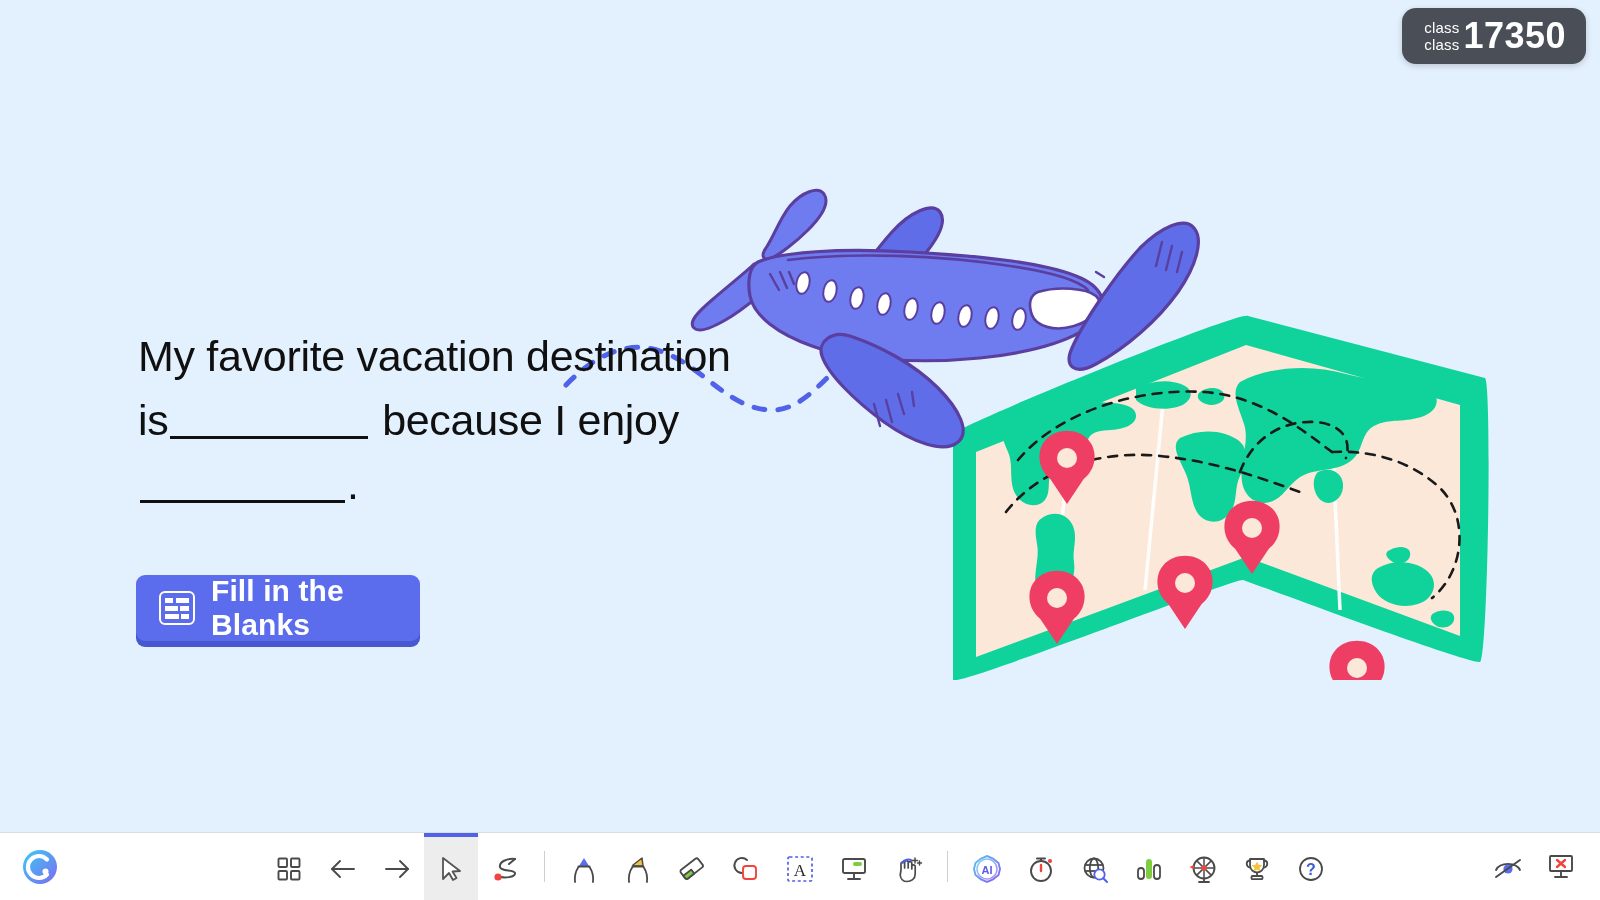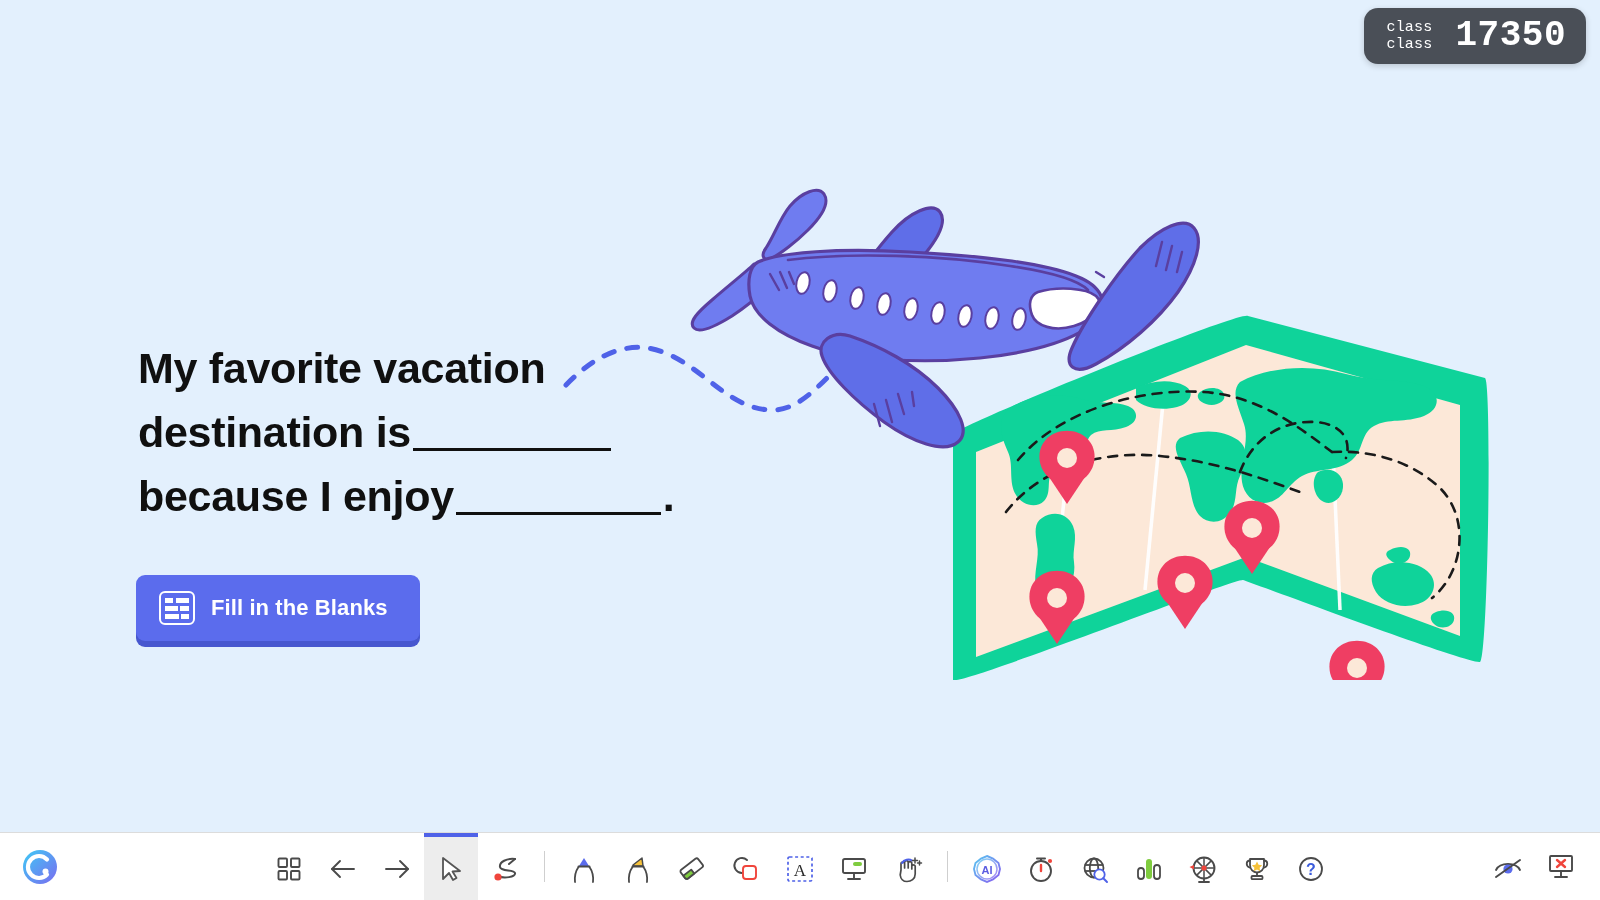--- a/index.html
+++ b/index.html
@@ -22,23 +22,22 @@
   
   .class-code-badge {
     position: absolute;
     top: 8px;
     right: 14px;
     background: #4a4f57;
     border-radius: 14px;
     padding: 9px 20px 9px 22px;
     display: flex;
     align-items: center;
-    gap: 23px;
+    gap: 4px;
     box-shadow: 0 2px 6px rgba(0,0,0,0.18);
-    font-family: Liberation Mono, monospace;
   }
   .class-code-label {
     display: flex;
     flex-direction: column;
     color: #ffffff;
     font-size: 15px;
     line-height: 17px;
     font-weight: 500;
     letter-spacing: 0.2px;
   }
@@ -54,26 +53,26 @@
   .slide-canvas {
     position: absolute;
     left: 0; top: 0;
     width: 1600px;
     height: 832px;
   }
 
   .prompt-text {
     position: absolute;
     left: 138px;
-    top: 336px;
+    top: 324px;
     width: 600px;
     font-size: 43px;
     line-height: 64px;
     color: #101010;
-    font-weight: 700;
+    font-weight: 400;
     letter-spacing: -0.3px;
   }
   .blank-line {
     display: inline-block;
     width: 198px;
     border-bottom: 3px solid #101010;
     vertical-align: -4px;
     margin: 0 2px;
   }
   .blank-line.short { width: 205px; }
@@ -108,21 +107,21 @@
     display: block;
   }
   .fitb-icon i:nth-child(1){ left:4px; top:5px;  width:8px;  height:5px; }
   .fitb-icon i:nth-child(2){ left:15px; top:5px; width:13px; height:5px; }
   .fitb-icon i:nth-child(3){ left:4px; top:13px; width:13px; height:5px; }
   .fitb-icon i:nth-child(4){ left:19px; top:13px; width:9px;  height:5px; }
   .fitb-icon i:nth-child(5){ left:4px; top:21px; width:14px; height:5px; }
   .fitb-icon i:nth-child(6){ left:20px; top:21px; width:8px;  height:5px; }
   .fitb-label {
     color: #ffffff;
-    font-size: 22px;
+    font-size: 30px;
     font-weight: 700;
     letter-spacing: 0.1px;
   }
 
   
   .illustration {
     position: absolute;
     left: 540px;
     top: 120px;
     width: 990px;

